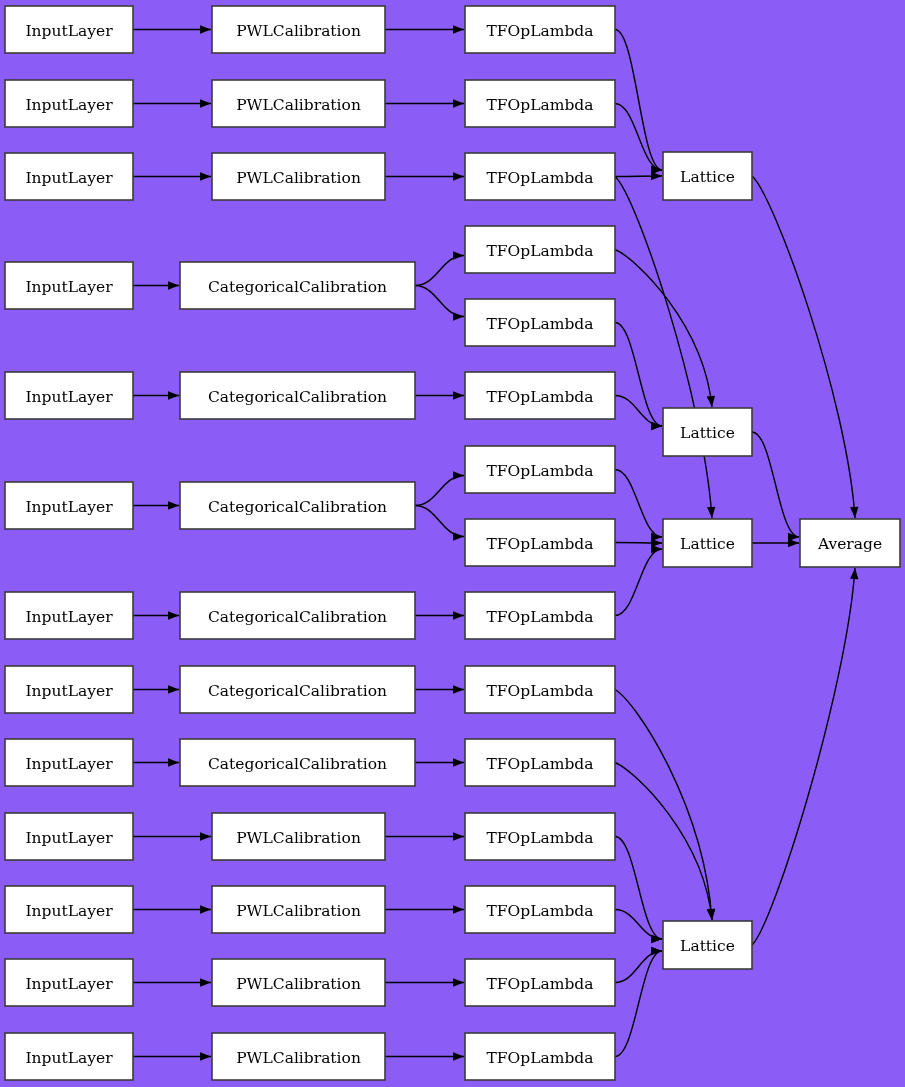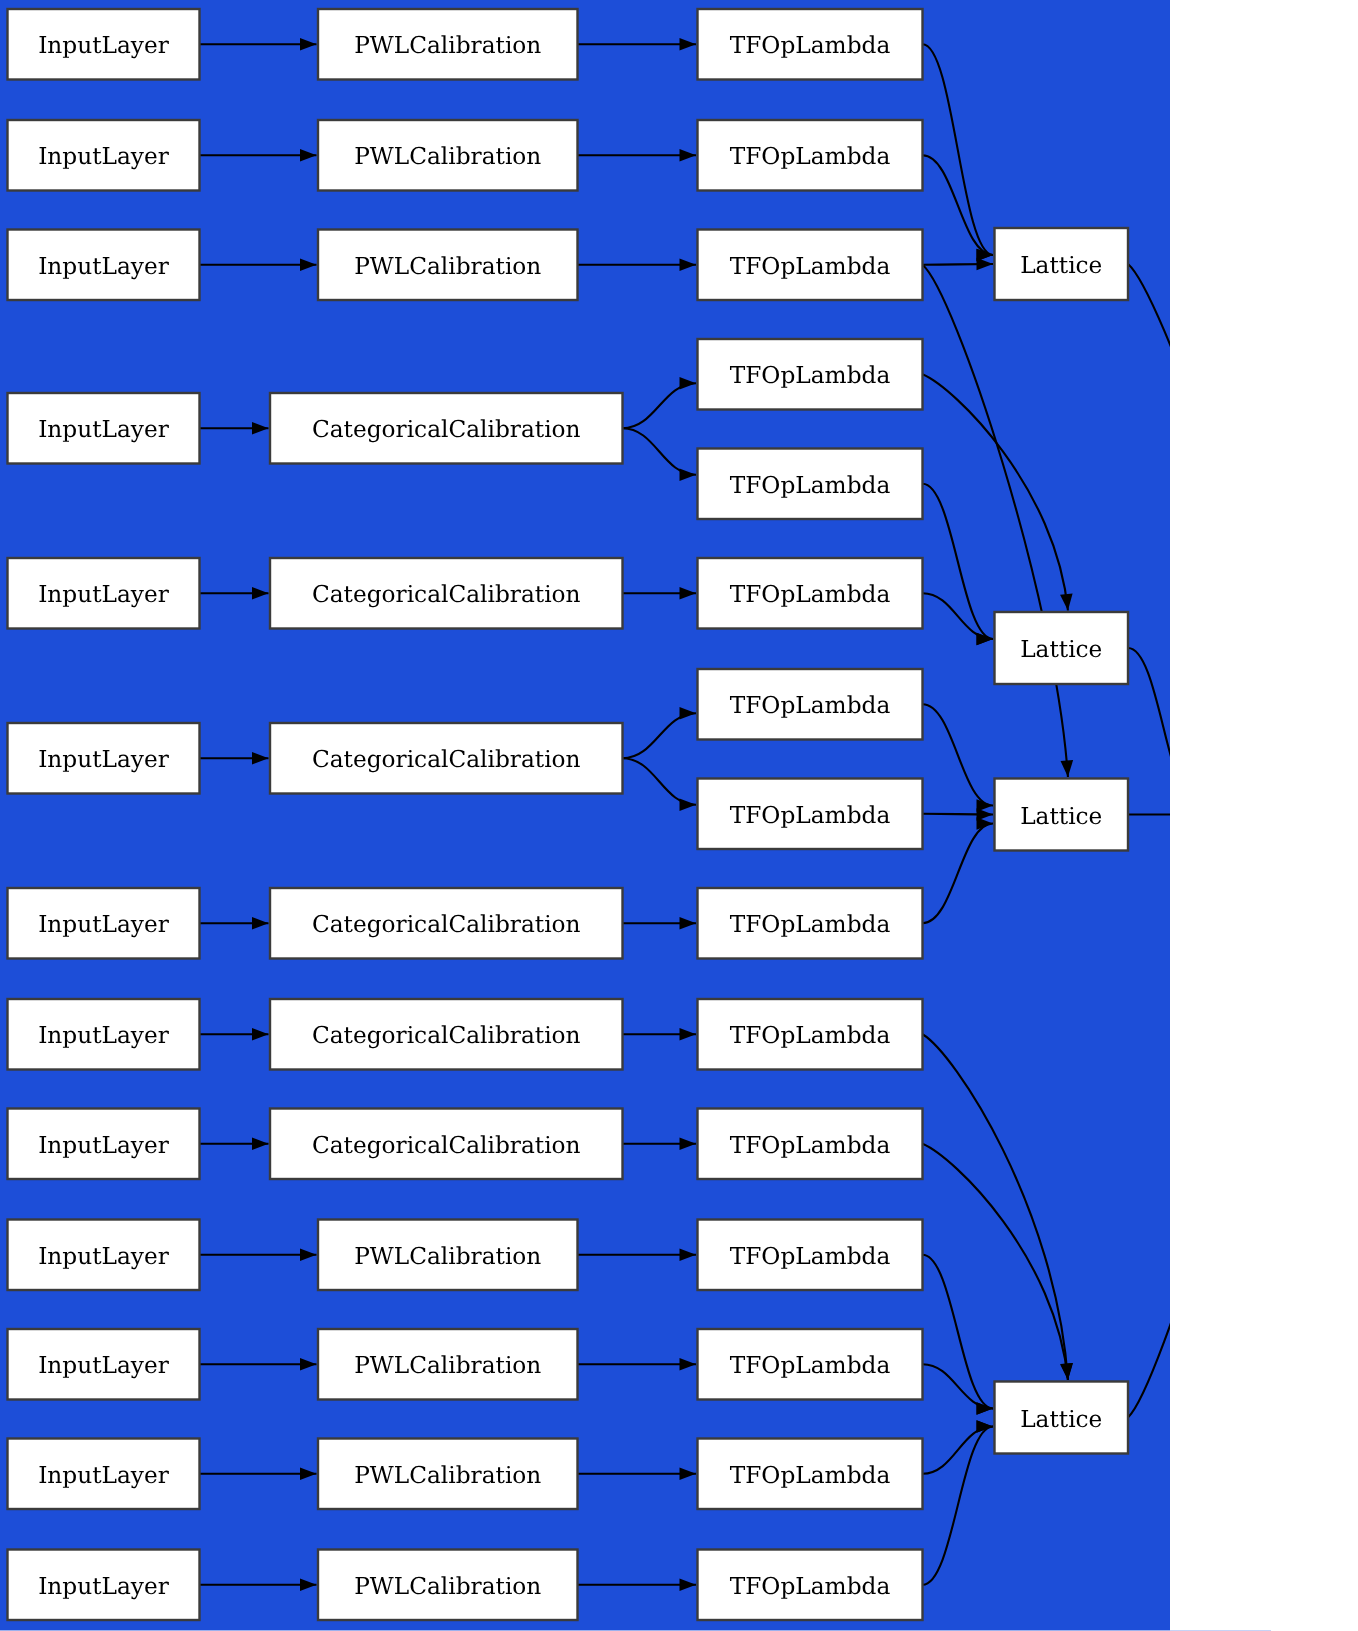--- a/index.html
+++ b/index.html
@@ -1,17 +1,17 @@
 <!DOCTYPE html>
 <html><head>
 <meta charset="utf-8">
 <style>
   html,body{margin:0;padding:0;background:#ffffff;}
   body{font-family:"DejaVu Serif", serif;}
-  #stage{position:relative;width:780px;height:1087px;background:#1d4ed8;overflow:hidden;}
+  #stage{position:relative;width:905px;height:1087px;background:#8b5cf6;overflow:hidden;}
   #graph{position:absolute;left:0;top:0;width:905px;height:1087px;}
   .nodebox{fill:#ffffff;stroke:#3b3b3b;stroke-width:1.6;}
   .nodelabel{font-family:"DejaVu Serif", serif;font-size:15.5px;fill:#000000;
              text-anchor:middle;dominant-baseline:central;}
   .edge{fill:none;stroke:#000000;stroke-width:1.4;}
   .arrowhead{fill:#000000;stroke:none;}
 </style>
 </head>
 <body>
 

